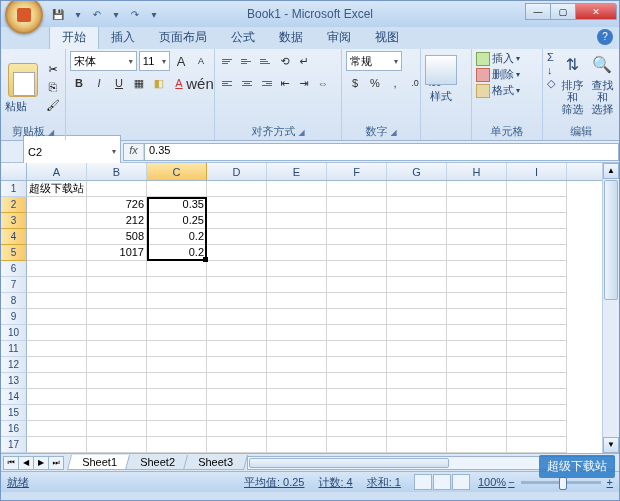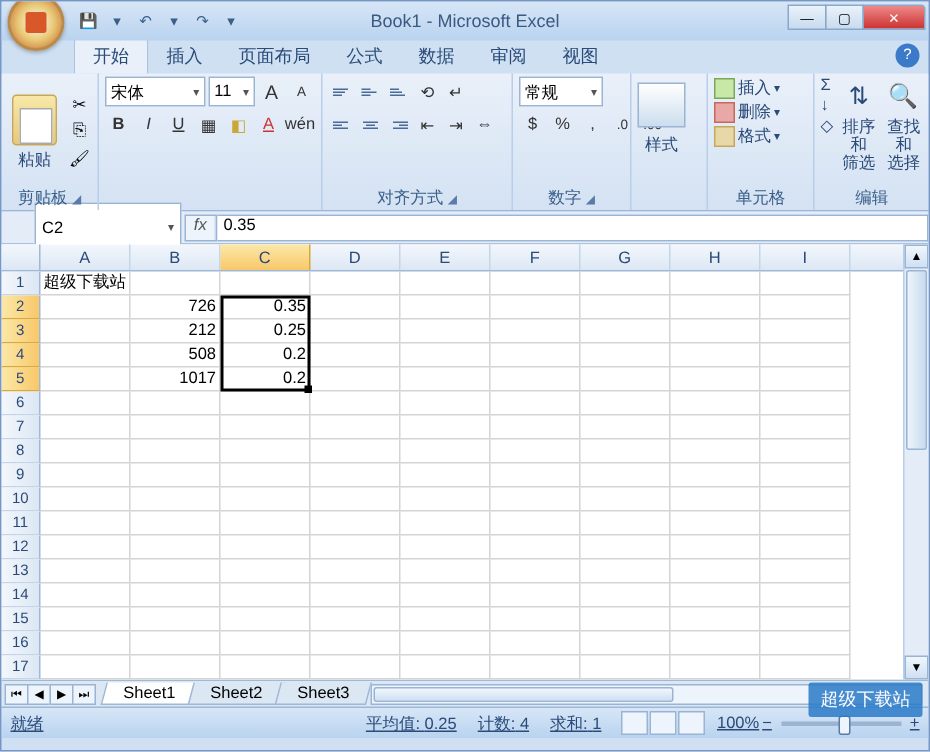--- a/index.html
+++ b/index.html
@@ -24,21 +24,21 @@
 
 
 .ribbon { height: 92px; background: linear-gradient(#e9f0f9, #d4e2f3); border-bottom: 1px solid #9bb6d8; display: flex; }
 .group { border-right: 1px solid #b8ceea; padding: 2px 4px 0 4px; display: flex; flex-direction: column; position: relative; }
 .group-label { text-align: center; font-size: 10px; color: #3a5f8a; padding: 1px 0; margin-top: auto; }
 .group-label .launcher { font-size: 8px; margin-left: 3px; color:#5a7aa8; }
 .group-body { flex: 1; display: flex; }
 
 
 .clip-body { display:flex; align-items:center; gap:2px; }
-.paste-big { width: 36px; text-align: center; }
+.paste-big { width: 36px; text-align: left; }
 .paste-icon { width: 30px; height: 34px; margin: 2px auto; background: linear-gradient(#f8e8a8,#e8c878); border: 1px solid #c8a858; border-radius: 3px; position:relative; }
 .paste-icon::after { content:''; position:absolute; left:4px; top:8px; width:20px; height:22px; background:#fff; border:1px solid #aaa; }
 .paste-txt { font-size: 11px; color: #2a4a78; }
 .clip-stack { display:flex; flex-direction:column; gap:2px; margin-left:2px; }
 .mini-icon { width:16px; height:16px; display:flex; align-items:center; justify-content:center; font-size:11px; }
 
 
 .font-body { display:flex; flex-direction:column; gap:2px; width:140px; }
 .font-row { display:flex; gap:2px; align-items:center; }
 .combo { background:#fff; border:1px solid #9ab4d4; height:20px; display:flex; align-items:center; padding:0 3px; font-size:11px; }
@@ -180,21 +180,21 @@
         <div class="btn-sm" style="font-size:13px">A</div>
         <div class="btn-sm" style="font-size:9px">A</div>
       </div>
       <div class="font-row">
         <div class="btn-sm" style="font-weight:bold">B</div>
         <div class="btn-sm" style="font-style:italic">I</div>
         <div class="btn-sm" style="text-decoration:underline">U</div>
         <div class="btn-sm">▦</div>
         <div class="btn-sm" style="color:#c8a838">◧</div>
         <div class="btn-sm" style="color:#c33;text-decoration:underline">A</div>
-        <div class="btn-sm" style="font-size:11px">wén</div>
+        <div class="btn-sm" style="font-size:15px">wén</div>
       </div>
     </div>
   </div>
 
   <div class="group">
     <div class="group-body al-body">
       <div class="al-row">
         <div class="al-btn">
             <span style="width:10px"></span>
             <span style="width:8px"></span>

